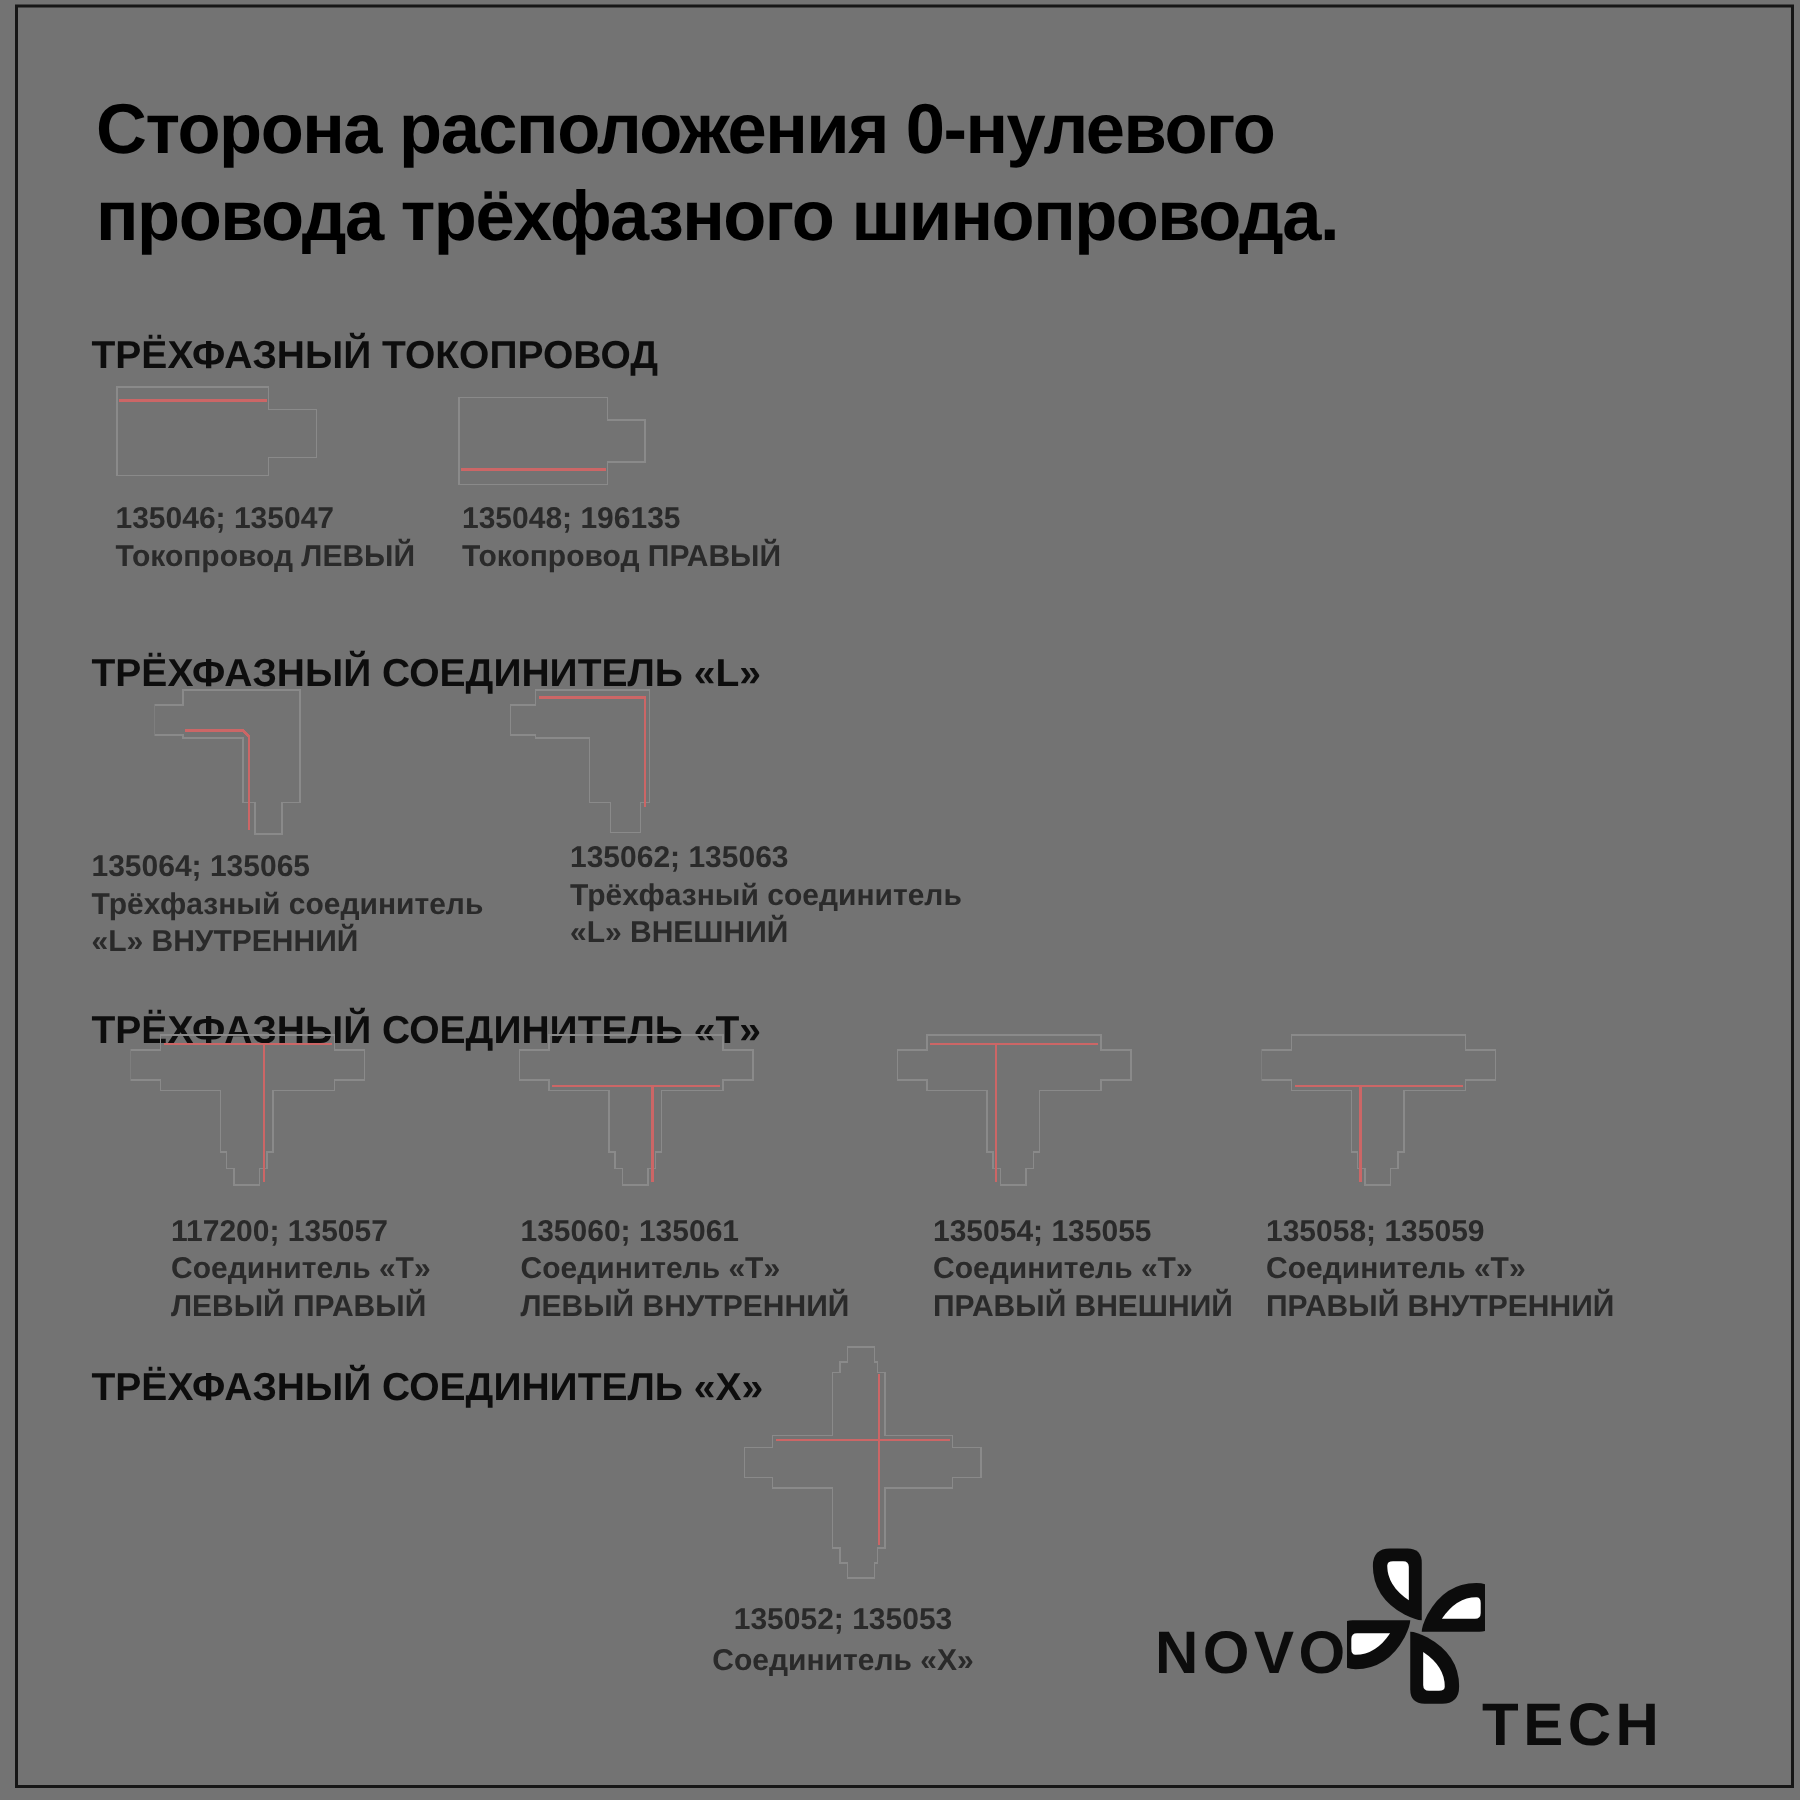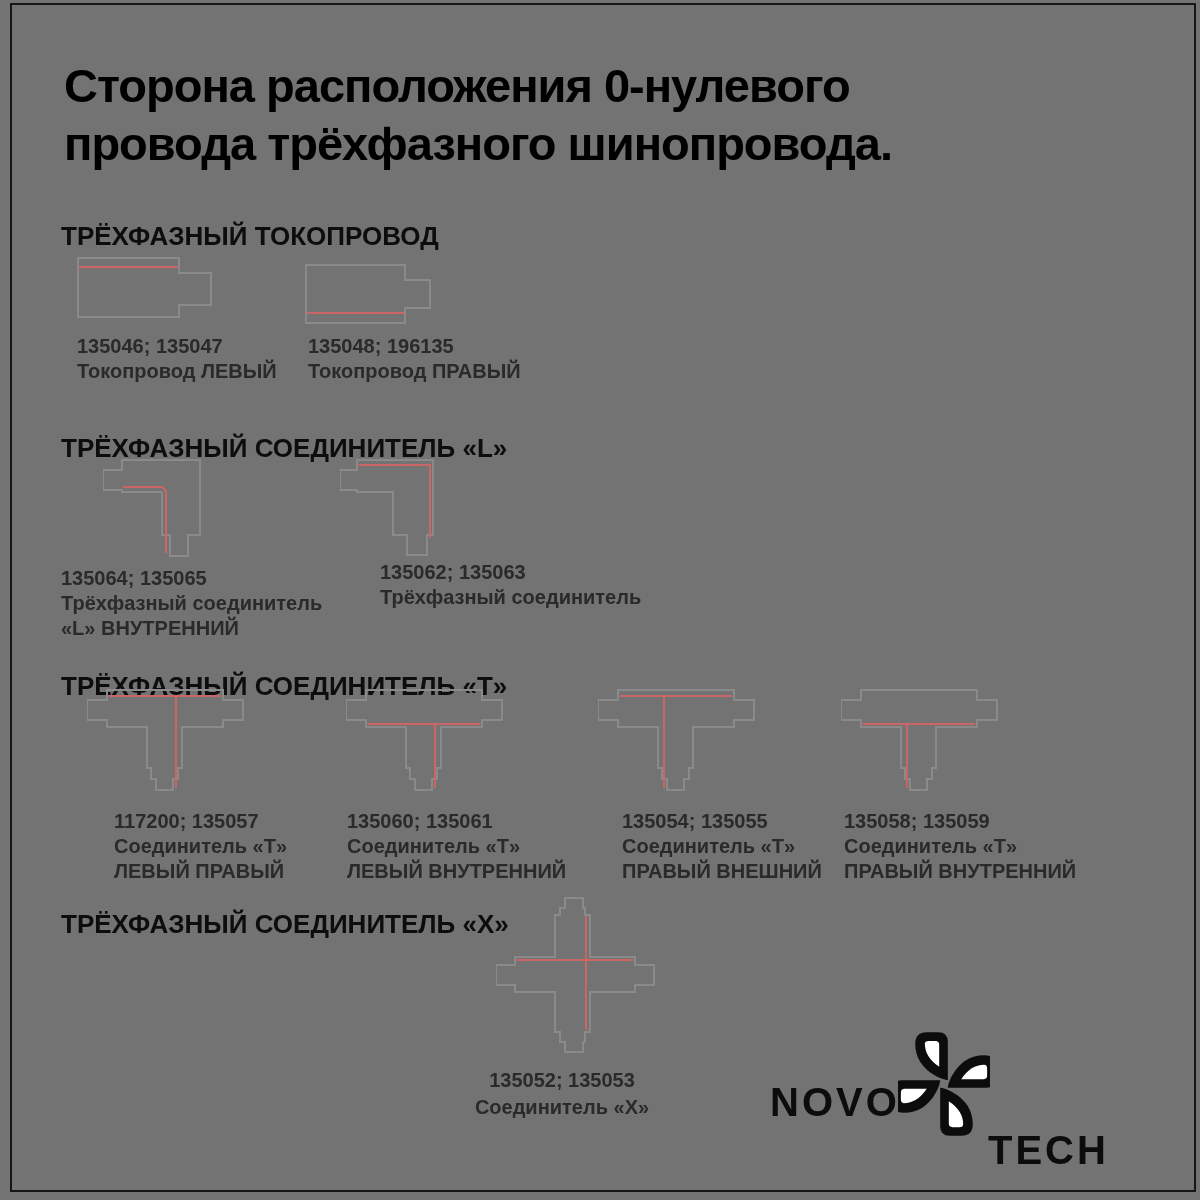--- a/index.html
+++ b/index.html
@@ -80,20 +80,21 @@
   </svg>
 
   <div class="label" style="left: 61px; top: 566px; color: rgb(42, 42, 42);">
     <span>135064; 135065</span>
     <span>Трёхфазный соединитель</span>
     <span>«L» ВНУТРЕННИЙ</span>
   </div>
   <div class="label" style="left: 342px; top: 560px; color: rgb(42, 42, 42); margin-left: 38px;">
     <span>135062; 135063</span>
     <span>Трёхфазный соединитель</span>
+    <span>«L» ВНЕШНИЙ</span>
   </div>
 
   <div class="section-header" style="top:649px;">ТРЁХФАЗНЫЙ СОЕДИНИТЕЛЬ «Т»</div>
 
   <svg class="diagram" style="left:87px;top:688px;" width="157" height="104" viewBox="0 0 157 104" shape-rendering="crispEdges">
     <path class="outline" d="M20,2 H136 V12 H156 V32 H136 V39 H95 V80 H91 V91 H86 V102 H69 V91 H64 V80 H60 V39 H20 V32 H0 V12 H20 Z"></path>
     <path class="wire" d="M22,8 H134"></path>
     <path class="wire" d="M89,8 V100"></path>
   </svg>
 

